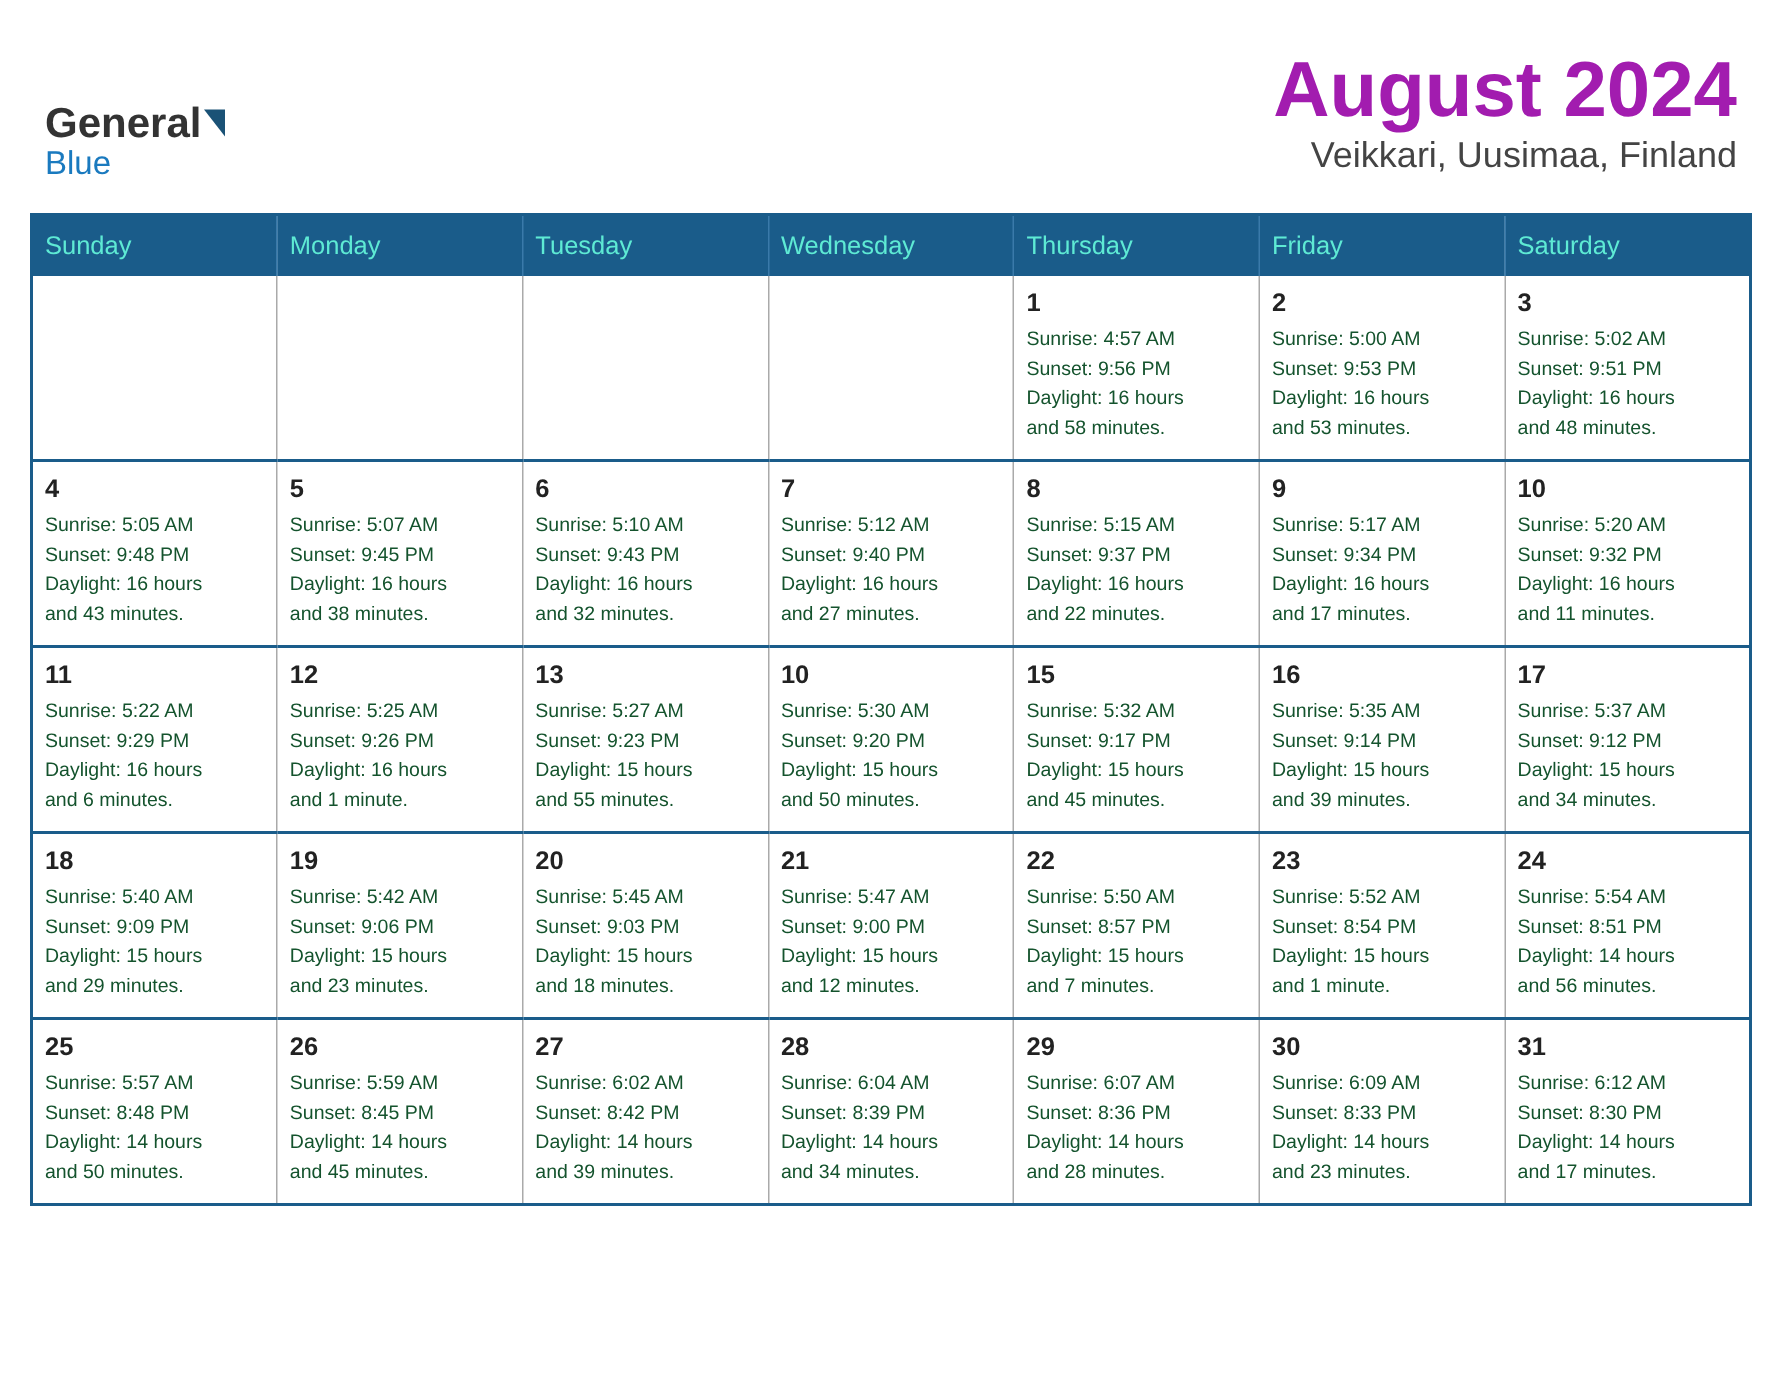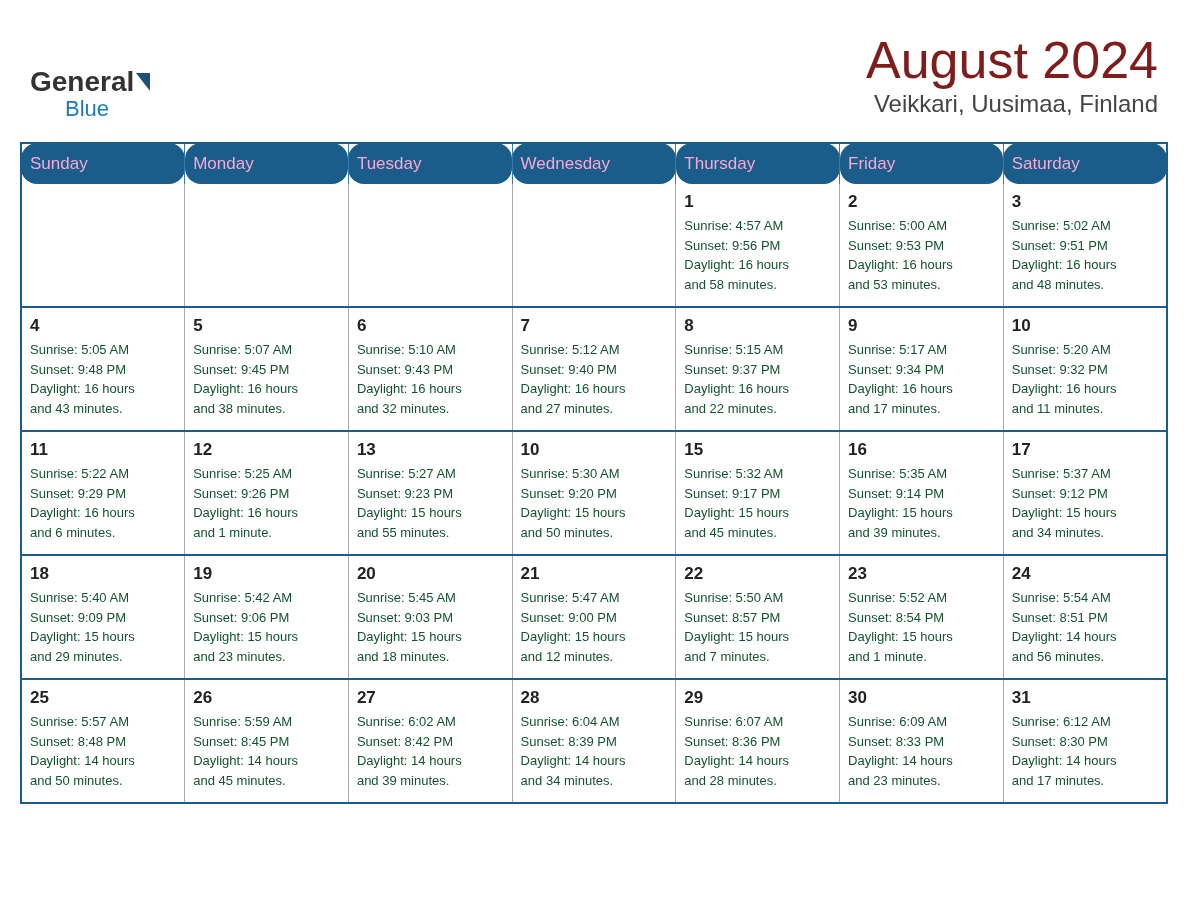--- a/index.html
+++ b/index.html
@@ -34,45 +34,44 @@
     .logo-triangle {
       display: inline-block;
       width: 0;
       height: 0;
       border-left: 14px solid transparent;
       border-right: 0px solid transparent;
       border-top: 18px solid #1a5276;
       margin: 0 2px;
       vertical-align: middle;
     }
-    .logo-sub { color: #1a7abf; font-size: 22px; margin-top: -2px; margin-left: 35px; }
+    .logo-sub { color: #1a7abf; font-size: 22px; margin-top: -2px; }
     .title-area { text-align: right; }
     .month-title {
       font-size: 52px;
-      font-weight: normal;
-      color: #7f1d1d;
+      font-weight: bold;
+      color: #a21caf;
     }
     .location {
       font-size: 24px;
       color: #444;
     }
     .calendar {
       width: 100%;
       border-collapse: collapse;
       border: 2px solid #1a5c8a;
     }
     .calendar th {
       background-color: #1a5c8a;
-      color: #f9a8d4;
+      color: #5eead4;
       font-size: 17px;
       padding: 10px 8px;
       text-align: left;
       font-weight: normal;
       border-right: 1px solid #3a7aaa;
-      border-radius: 16px;
     }
     .calendar th:last-child { border-right: none; }
     .calendar td {
       width: 14.28%;
       vertical-align: top;
       padding: 8px 8px 12px 8px;
       border-right: 1px solid #aaa;
       border-bottom: 2px solid #1a5c8a;
       font-size: 13px;
       color: #333;

